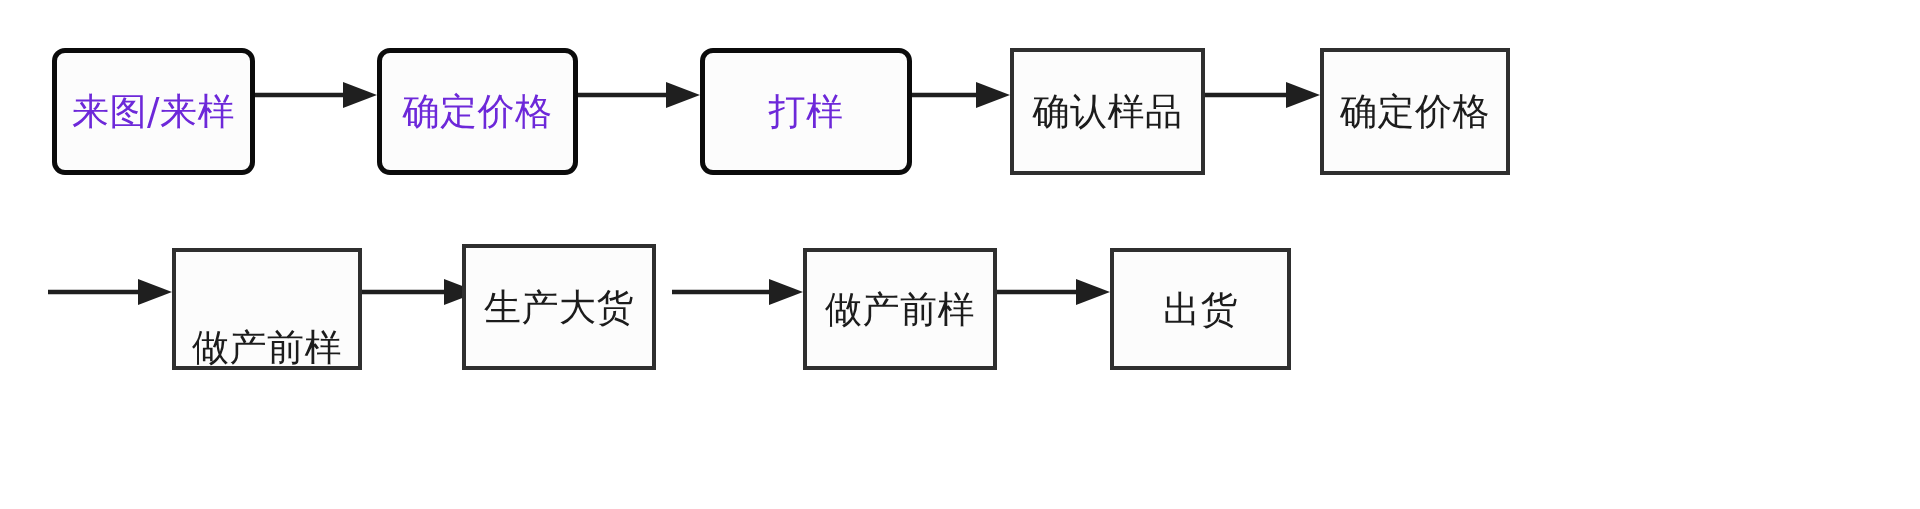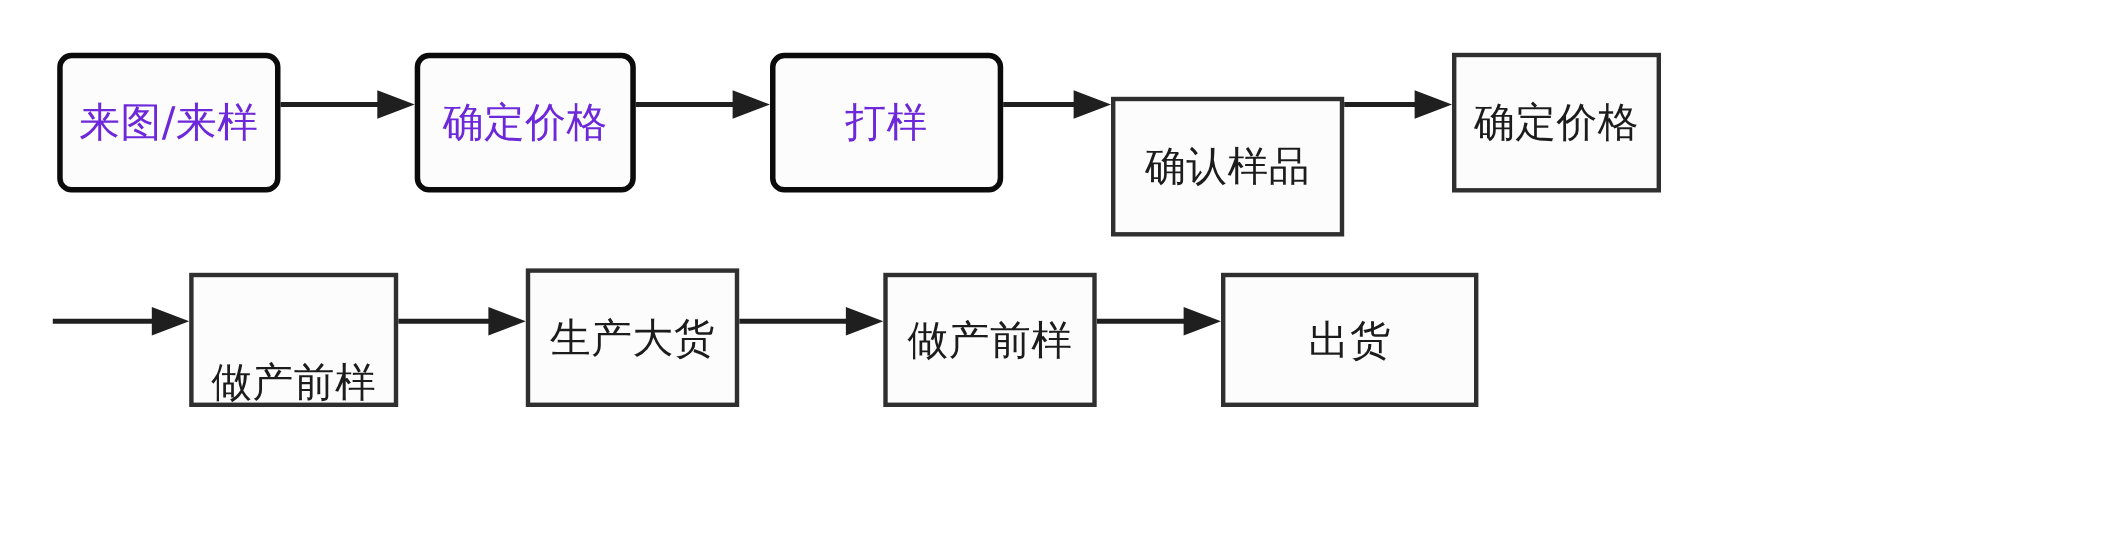--- a/index.html
+++ b/index.html
@@ -102,21 +102,21 @@
     </div>
     <div class="node style-round" style="left: 52px; top: 48px; width: 203px; height: 127px;">
       <span class="node-label">来图/来样</span>
     </div>
     <div class="node style-round" style="left: 377px; top: 48px; width: 201px; height: 127px;">
       <span class="node-label">确定价格</span>
     </div>
     <div class="node style-round" style="left: 700px; top: 48px; width: 212px; height: 127px;">
       <span class="node-label">打样</span>
     </div>
-    <div class="node style-square" style="left: 1010px; top: 48px; width: 212px; height: 127px; margin-top: 40px;">
+    <div class="node style-square" style="left: 1010px; top: 48px; width: 195px; height: 127px;">
       <span class="node-label">确认样品</span>
     </div>
     <div class="node style-square" style="left: 1320px; top: 48px; width: 190px; height: 127px; justify-content: center;">
       <span class="node-label">确定价格</span>
     </div>
     <div class="connector" style="left: 48px; top: 275px; width: 124px;">
       <svg viewBox="0 0 124 34" preserveAspectRatio="none">
         <line x1="0" y1="17" x2="94" y2="17" stroke="#1f1f1f" stroke-width="4.5"></line>
         <polygon points="90,4 124,17 90,30" fill="#1f1f1f"></polygon>
       </svg>
@@ -135,22 +135,22 @@
     </div>
     <div class="connector" style="left: 997px; top: 275px; width: 113px;">
       <svg viewBox="0 0 113 34" preserveAspectRatio="none">
         <line x1="0" y1="17" x2="83" y2="17" stroke="#1f1f1f" stroke-width="4.5"></line>
         <polygon points="79,4 113,17 79,30" fill="#1f1f1f"></polygon>
       </svg>
     </div>
     <div class="node style-square" style="left: 172px; top: 248px; width: 190px; height: 122px; align-items: flex-end;">
       <span class="node-label">做产前样</span>
     </div>
-    <div class="node style-square" style="left: 478px; top: 244px; width: 194px; height: 126px;">
+    <div class="node style-square" style="left: 462px; top: 244px; width: 194px; height: 126px;">
       <span class="node-label">生产大货</span>
     </div>
     <div class="node style-square" style="left: 803px; top: 248px; width: 194px; height: 122px;">
       <span class="node-label">做产前样</span>
     </div>
-    <div class="node style-square" style="left: 1110px; top: 248px; width: 234px; height: 122px;">
+    <div class="node style-square" style="left: 1110px; top: 248px; width: 181px; height: 122px;">
       <span class="node-label">出货</span>
     </div>
   </div>
 
 </body></html>

